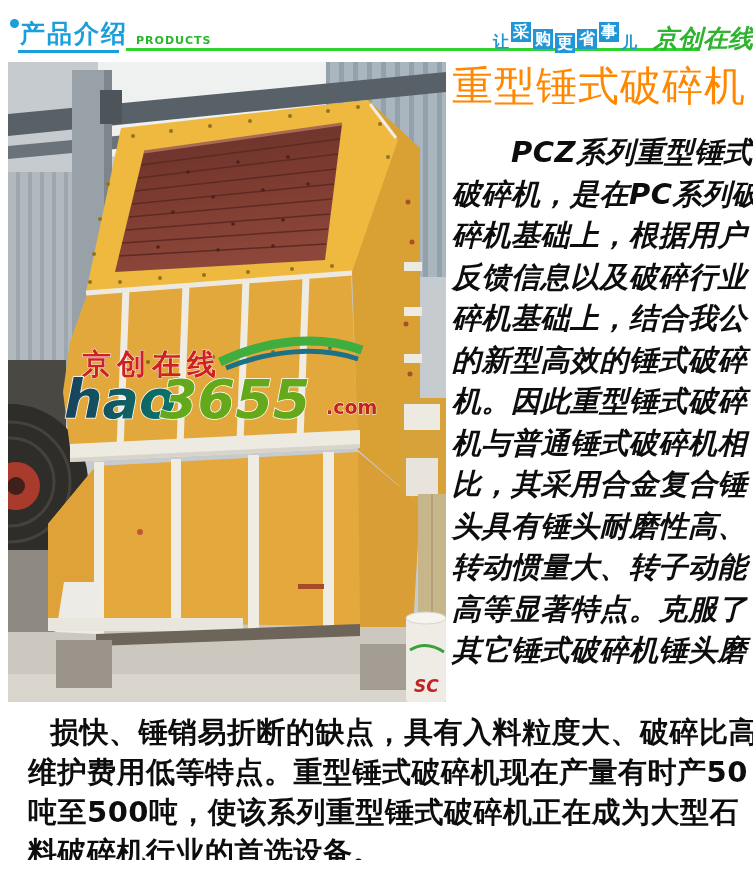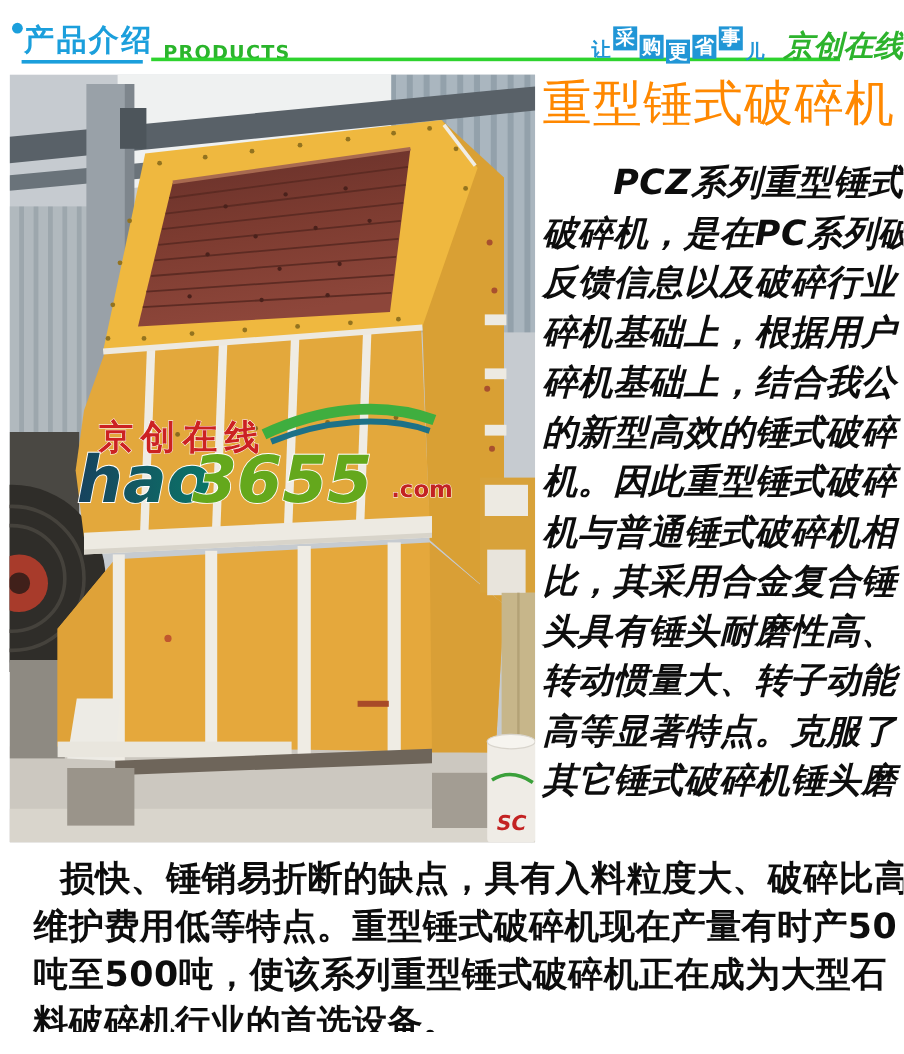--- a/index.html
+++ b/index.html
@@ -4,21 +4,21 @@
 <style>
   * { margin:0; padding:0; box-sizing:border-box; }
   html,body { background:#ffffff; }
   body { font-family:"DejaVu Sans","Liberation Sans",sans-serif; }
   .page { position:relative; width:753px; height:860px; background:#ffffff; overflow:hidden; }
 
   
   .hdr { position:absolute; left:0; top:0; width:753px; height:58px; }
   .hdr-dot { position:absolute; left:10px; top:19px; width:9px; height:9px; border-radius:50%; background:#1b9fdc; }
   .hdr-title { position:absolute; left:20px; top:20px; font-size:25px; font-weight:bold; color:#1b9fdc; letter-spacing:2px; line-height:28px; }
-  .hdr-sub { position:absolute; left:136px; top:34px; font-size:16px; font-weight:bold; color:#2ab52b; letter-spacing:1px; }
+  .hdr-sub { position:absolute; left:136px; top:34px; font-size:11px; font-weight:bold; color:#2ab52b; letter-spacing:1px; }
   .hdr-blue-line { position:absolute; left:18px; top:50px; width:101px; height:3px; background:#1b9fdc; }
   .hdr-green-line { position:absolute; left:126px; top:48px; width:574px; height:3px; background:#2ed32e; }
   .slogan { position:absolute; left:492px; top:22px; display:flex; align-items:flex-start; }
   .sch { display:inline-block; font-size:16px; font-weight:bold; line-height:19px; }
   .sch.boxed { background:#2196d6; color:#ffffff; width:20px; height:20px; text-align:center; margin:0 1px; }
   .sch.plain { color:#2196d6; margin:0 1px; }
   .brand { position:absolute; left:653px; top:22px; width:100px; font-size:25px; font-weight:bold; font-style:italic; color:#2db32d; font-family:"Liberation Serif","DejaVu Serif",serif; letter-spacing:0px; white-space:nowrap; }
 
   
   .photo { position:absolute; left:8px; top:62px; width:438px; height:640px; }
@@ -214,22 +214,22 @@
         <text x="318" y="352" font-size="19" font-weight="bold" fill="#c32222" stroke="#ffffff" stroke-width="0.8" paint-order="stroke">.com</text>
       </g>
     </svg>
   </figure>
 
   <section class="article">
     <h2 class="article-title">重型锤式破碎机</h2>
     <div class="col-text">
         <div class="cline">　　PCZ系列重型锤式</div>
         <div class="cline">破碎机，是在PC系列破</div>
+        <div class="cline">碎机基础上，根据用户</div>
         <div class="cline">反馈信息以及破碎行业</div>
-        <div class="cline">碎机基础上，根据用户</div>
         <div class="cline">碎机基础上，结合我公</div>
         <div class="cline">的新型高效的锤式破碎</div>
         <div class="cline">机。因此重型锤式破碎</div>
         <div class="cline">机与普通锤式破碎机相</div>
         <div class="cline">比，其采用合金复合锤</div>
         <div class="cline">头具有锤头耐磨性高、</div>
         <div class="cline">转动惯量大、转子动能</div>
         <div class="cline">高等显著特点。克服了</div>
         <div class="cline">其它锤式破碎机锤头磨</div>
       </div>

